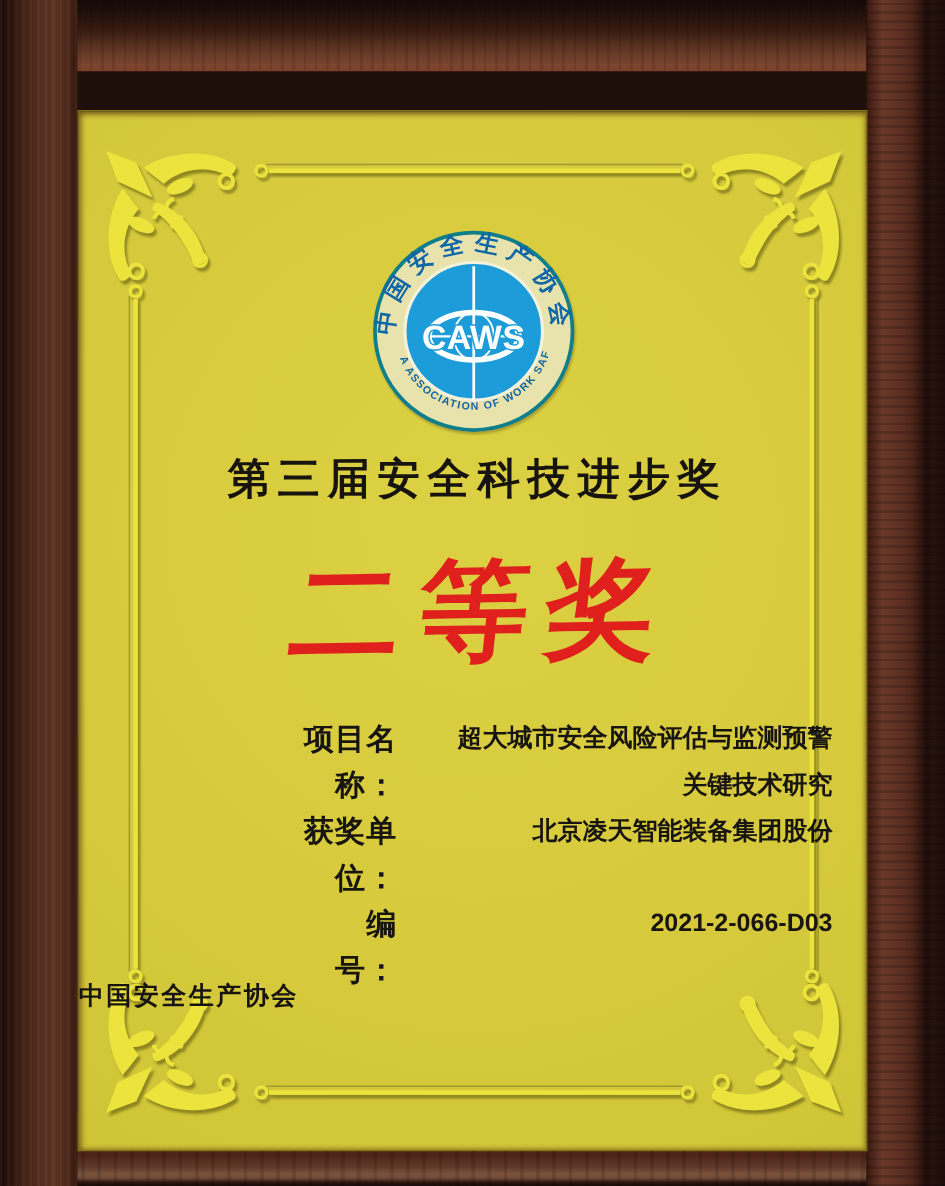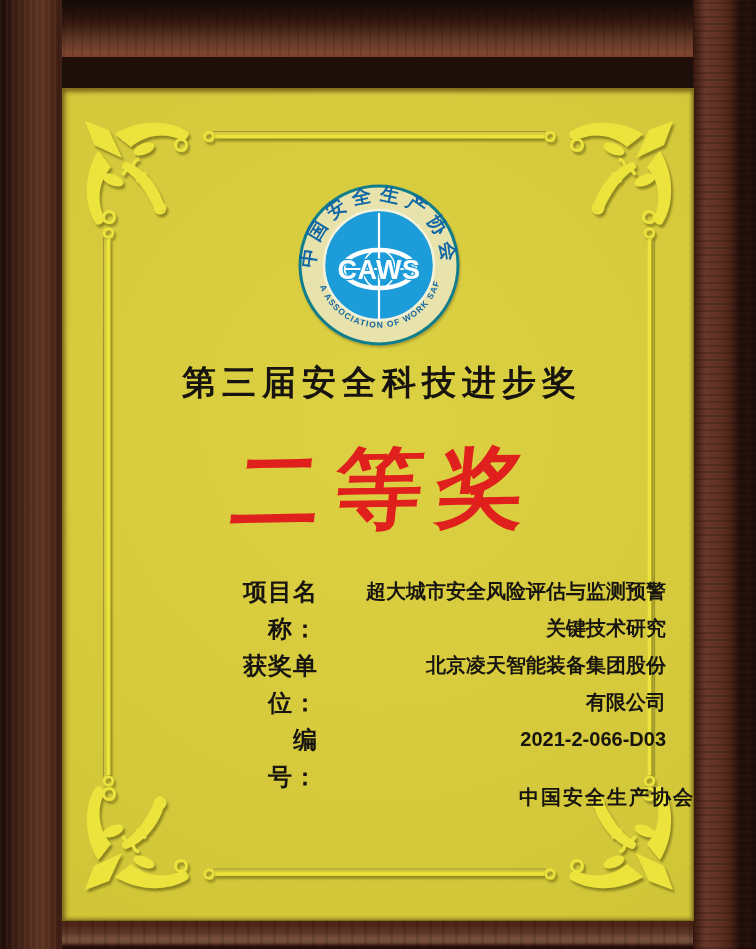--- a/index.html
+++ b/index.html
@@ -44,21 +44,21 @@
   .title{position:absolute;left:0;top:271px;width:632px;text-align:center;
     font-size:34px;font-weight:700;letter-spacing:6px;text-indent:6px;color:#17140f;}
   .award{position:absolute;left:0;top:341px;width:632px;text-align:center;
     font-family:"DejaVu Serif","Liberation Serif",serif;
     font-size:88px;font-weight:700;letter-spacing:14px;text-indent:14px;
     color:#e0201c;transform:skewX(-7deg) rotate(-1deg);}
   .info{position:absolute;left:133px;top:484px;width:470px;color:#181510;}
   .info .row{display:flex;align-items:flex-start;text-align:right;}
   .info .lbl{flex:0 0 122px;font-size:24px;font-weight:600;line-height:37px;letter-spacing:1px;}
   .info .val{flex:1;font-size:20px;font-weight:600;line-height:37px;}
-  .footer{position:absolute;left:0;top:694px;width:632px;text-align:right;
+  .footer{position:absolute;left:0;top:694px;width:632px;text-align:left;
     font-size:20px;font-weight:700;letter-spacing:2px;line-height:29px;color:#17140f;}
 </style>
 </head>
 <body>
 
 <div id="stage">
 
   <div class="wood wood-top"></div>
   <div class="wood wood-bottom"></div>
   <div class="wood wood-left"></div>
@@ -152,21 +152,20 @@
         <span class="lbl">项目名称：</span>
         <span class="val">
           <div>超大城市安全风险评估与监测预警</div>
           <div>关键技术研究</div>
         </span>
       </div>
       <div class="row">
         <span class="lbl">获奖单位：</span>
         <span class="val">
           <div>北京凌天智能装备集团股份</div>
-          <div>有限公司</div>
         </span>
       </div>
       <div class="row">
         <span class="lbl">编　　号：</span>
         <span class="val">
           <div>2021-2-066-D03</div>
         </span>
       </div>
     </div>
 

